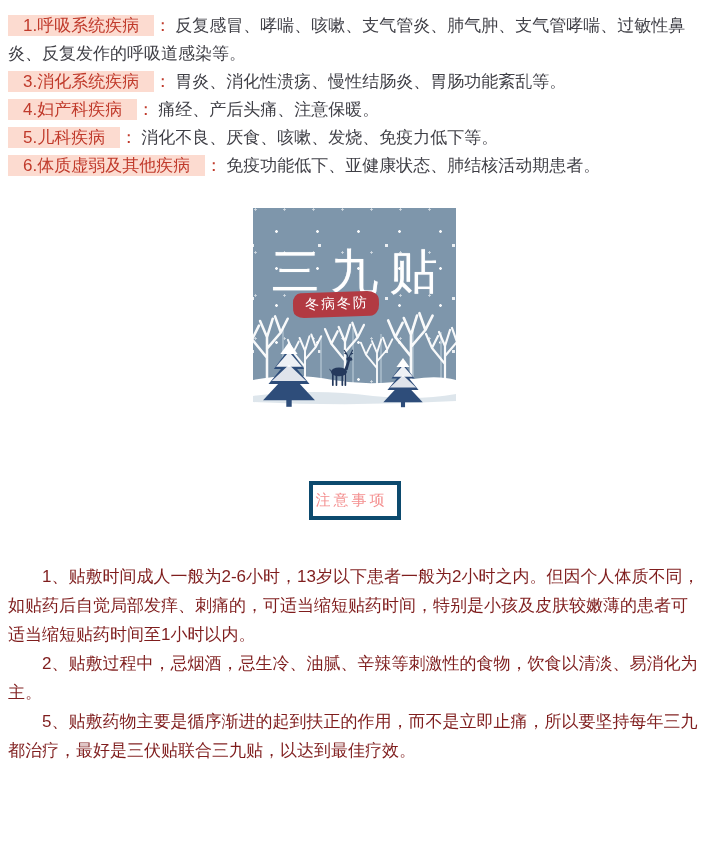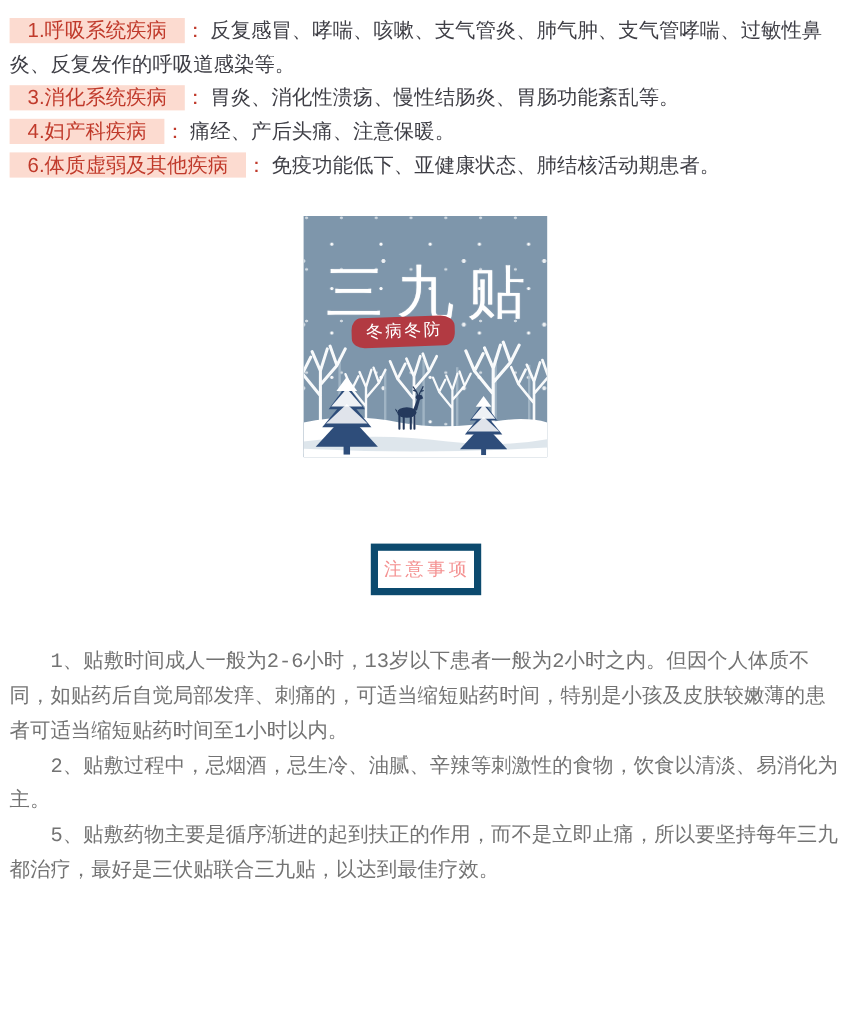--- a/index.html
+++ b/index.html
@@ -76,52 +76,53 @@
     letter-spacing: 2px;
     padding: 3px 10px 4px 12px;
     border-radius: 8px 12px 9px 11px / 10px 9px 11px 8px;
     transform: rotate(-2deg);
   }
 
   
   .notice-box {
     width: 92px;
     margin: 72px auto 0 auto;
-    border: 6px solid #0c4a6e;
+    border: 4px solid #0c4a6e;
     color: #f49090;
     font-size: 15px;
     letter-spacing: 3px;
-    text-align: center;
     padding: 6px 0 6px 3px;
   }
 
   
   .precautions { margin-top: 42px; }
   .precautions p {
     font-size: 17px;
     line-height: 29px;
     text-indent: 2em;
-    color: #737373;
-    font-family: Liberation Mono, monospace;
+    color: #7f1d1d;
   }
 </style>
 </head>
 <body>
 
 <div class="content">
 
   <div class="disease-list">
     <p>
       <span class="disease-label"><span class="hl">1.呼吸系统疾病</span></span><span class="disease-colon">：</span><span>反复感冒、哮喘、咳嗽、支气管炎、肺气肿、支气管哮喘、过敏性鼻炎、反复发作的呼吸道感染等。</span>
     </p>
     <p>
       <span class="disease-label"><span class="hl">3.消化系统疾病</span></span><span class="disease-colon">：</span><span>胃炎、消化性溃疡、慢性结肠炎、胃肠功能紊乱等。</span>
     </p>
     <p>
       <span class="disease-label"><span class="hl">4.妇产科疾病</span></span><span class="disease-colon">：</span><span>痛经、产后头痛、注意保暖。</span>
+    </p>
+    <p>
+      <span class="disease-label"><span class="hl">5.儿科疾病</span></span><span class="disease-colon">：</span><span>消化不良、厌食、咳嗽、发烧、免疫力低下等。</span>
     </p>
     <p>
       <span class="disease-label"><span class="hl">6.体质虚弱及其他疾病</span></span><span class="disease-colon">：</span><span>免疫功能低下、亚健康状态、肺结核活动期患者。</span>
     </p>
   </div>
 
   <div class="poster-wrap">
     <div class="poster">
       <div class="snow-dots"></div>
       <svg width="203" height="201" viewBox="0 0 203 201">

